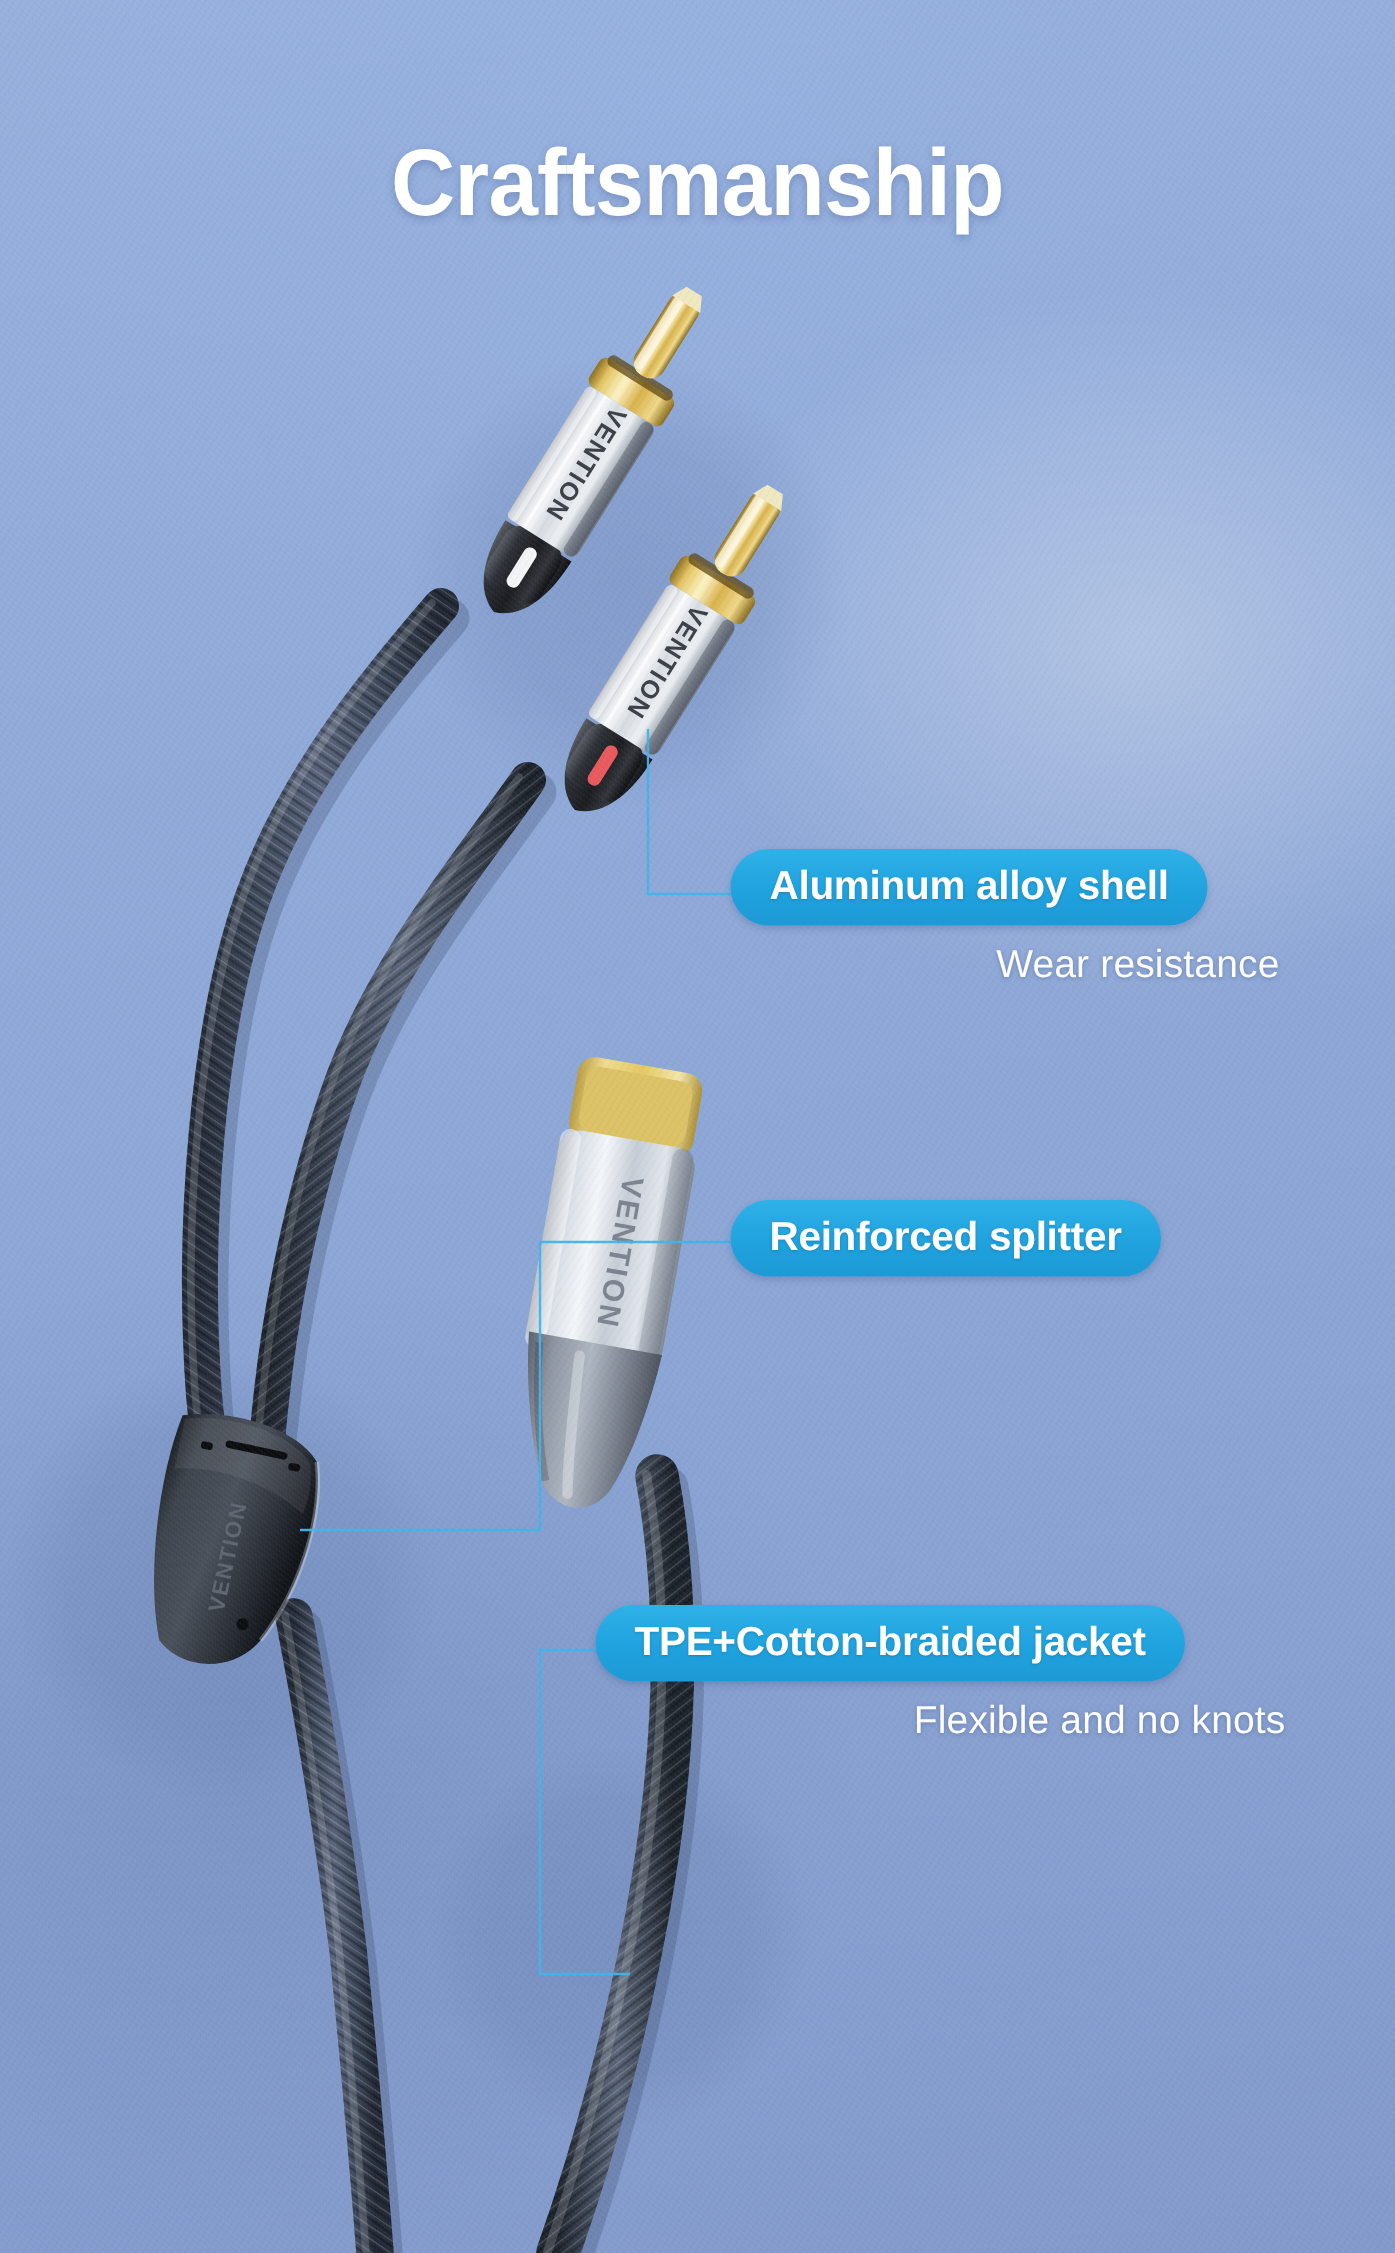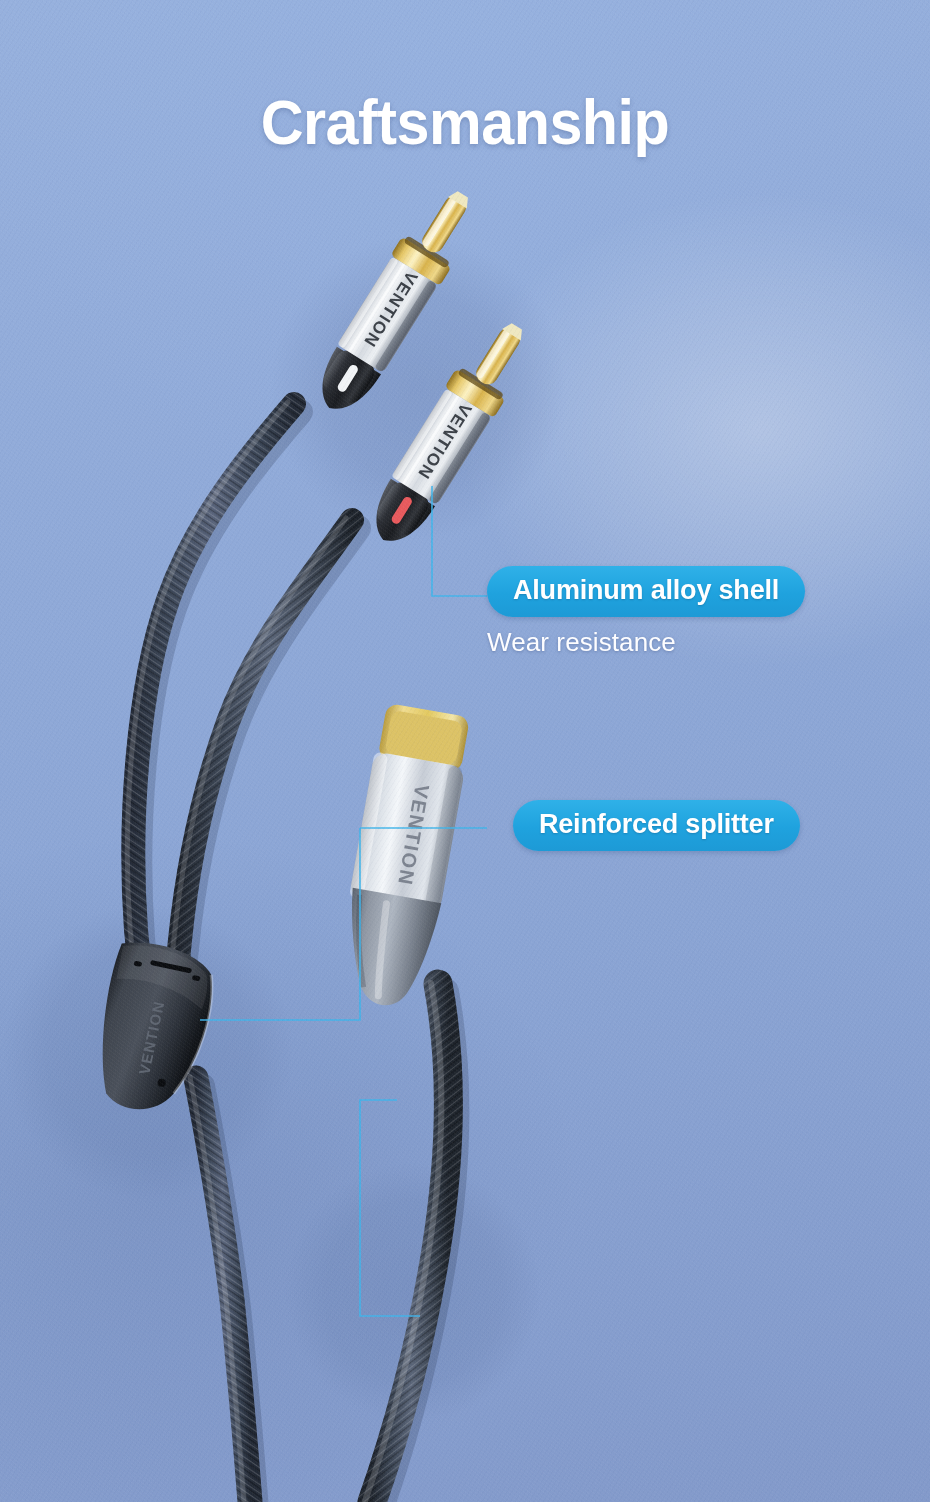--- a/index.html
+++ b/index.html
@@ -39,27 +39,27 @@
     display:inline-block;border-radius:26px;
     padding:9px 26px 11px 26px;
     color:#fff;font-size:27px;font-weight:bold;white-space:nowrap;
     background:linear-gradient(180deg,#2fb1e8 0%,#1fa2de 55%,#1d9ad6 100%);
     box-shadow:0 2px 5px rgba(30,60,110,.22);
     text-shadow:0 1px 2px rgba(20,70,110,.30);
     letter-spacing:-.2px;
     text-align:center;
   }
   .sub{
-    margin-top:10px;text-align:left;color:#fdfdff;
+    margin-top:10px;text-align:right;color:#fdfdff;
     font-size:26px;font-weight:normal;letter-spacing:.1px;
     text-shadow:0 1px 3px rgba(40,60,110,.35);
   }
   #c1{left:487px;top:566px;}
   #c1 .sub{width:366px;}
-  #c2{left:513px;top:800px;}
+  #c2{left:487px;top:800px;}
   #c2 .sub{width:342px;}
   #c3{left:397px;top:1070px;}
   #c3 .sub{width:460px;}
 </style>
 </head>
 <body>
 
 <div id="stage">
 
   <svg class="layer" viewBox="0 0 930 1502">
@@ -286,14 +286,18 @@
 
   <div class="callout" id="c1">
     <div class="pill">Aluminum alloy shell</div>
     <div class="sub">Wear resistance</div>
   </div>
 
   <div class="callout" id="c2">
     <div class="pill">Reinforced splitter</div>
   </div>
 
+  <div class="callout" id="c3">
+    <div class="pill">TPE+Cotton-braided jacket</div>
+    <div class="sub">Flexible and no knots</div>
+  </div>
 
 </div>
 
 </body></html>

